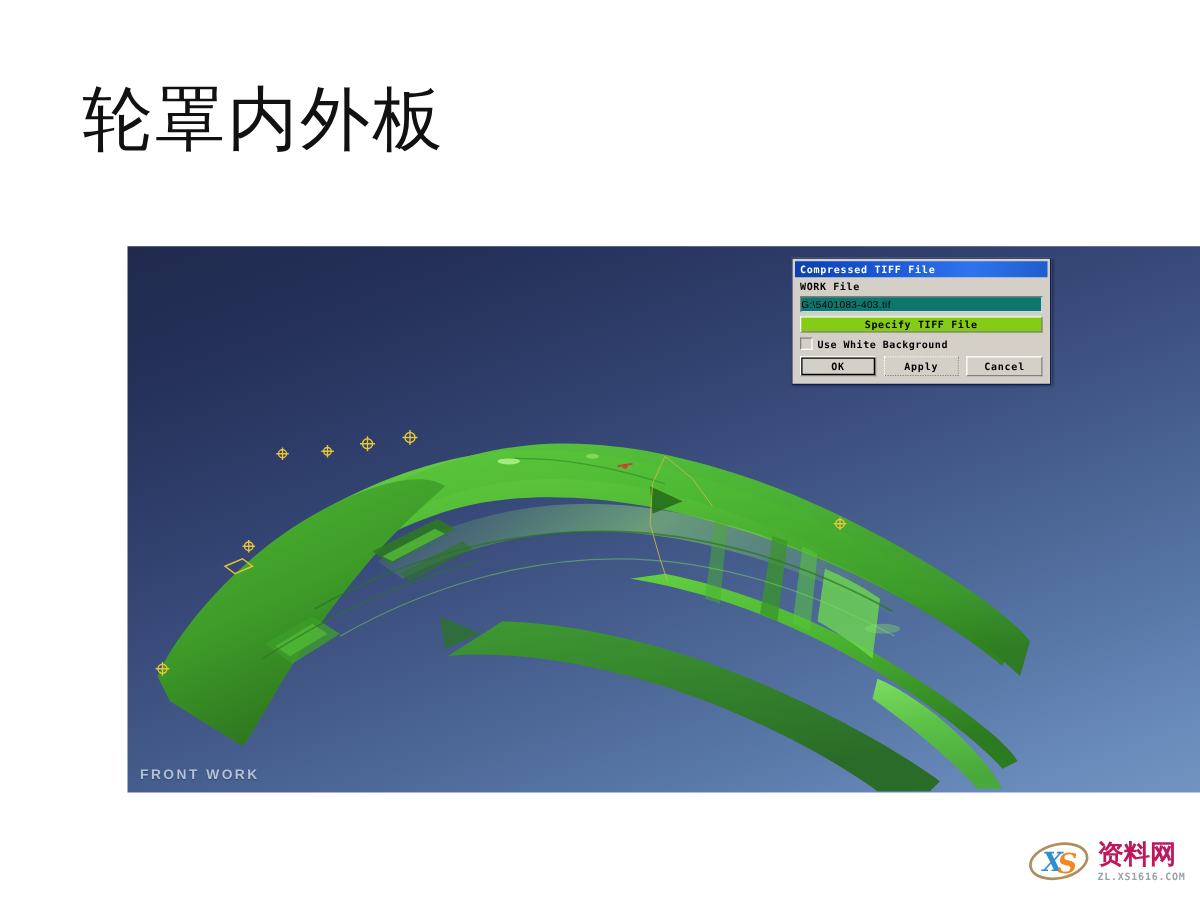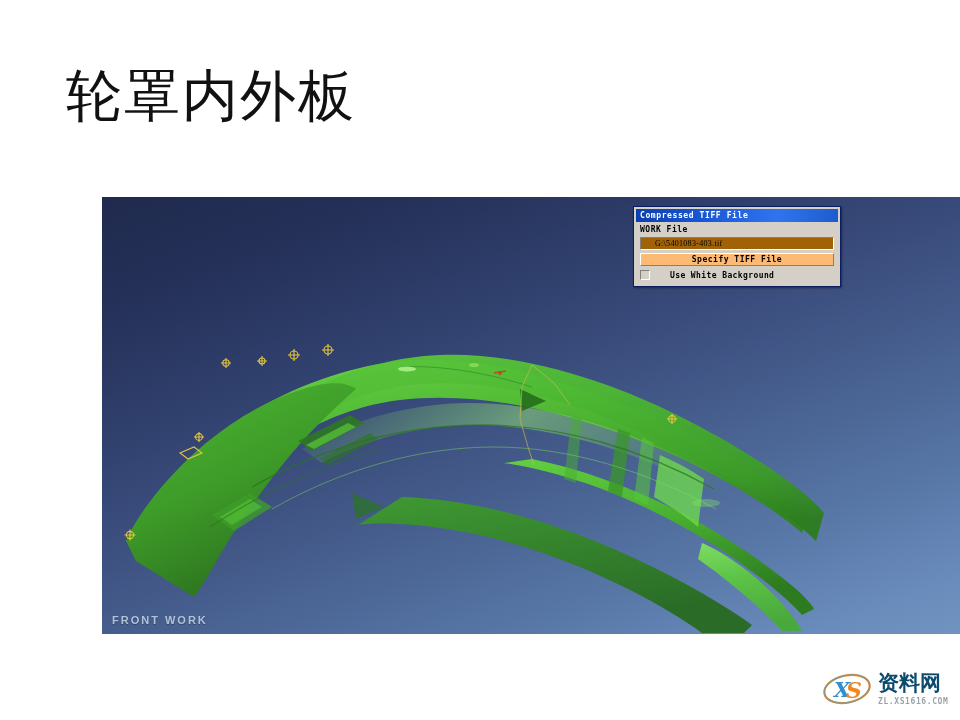--- a/index.html
+++ b/index.html
@@ -110,57 +110,57 @@
     font-weight: bold;
     color: #000000;
     letter-spacing: 0.5px;
     margin-bottom: 3px;
     display: block;
   }
   #tiff-path-input {
     width: 100%;
     box-sizing: border-box;
     height: 13px;
-    background: #a16207;
+    background: #0f766e;
     border: 1px solid #808080;
     border-right-color: #ffffff;
     border-bottom-color: #ffffff;
-    font-family: Liberation Serif, serif;
+    font-family: Liberation Sans, sans-serif;
     font-size: 8px;
     color: #000000;
-    padding: 0 14px;
+    padding: 0 0;
     line-height: 12px;
     letter-spacing: 0.3px;
     display: flex;
     align-items: center;
     overflow: hidden;
     white-space: nowrap;
   }
   #specify-tiff-button {
     margin-top: 3px;
     width: 100%;
     height: 13px;
     box-sizing: border-box;
-    background: #fdba74;
+    background: #84cc16;
     border: 1px solid;
     border-color: #ffffff #808080 #808080 #ffffff;
     display: flex;
     align-items: center;
     justify-content: center;
     font-size: 8px;
     font-weight: bold;
     letter-spacing: 0.5px;
     color: #000000;
     cursor: pointer;
   }
   #white-bg-row {
     margin-top: 4px;
     display: flex;
     align-items: center;
-    gap: 20px;
+    gap: 4px;
     cursor: pointer;
   }
   #white-bg-checkbox {
     width: 8px;
     height: 8px;
     background: #d4d0c8;
     border: 1px solid;
     border-color: #808080 #ffffff #ffffff #808080;
     flex: 0 0 auto;
   }
@@ -219,21 +219,21 @@
   }
   #wm-text-block {
     display: flex;
     flex-direction: column;
     justify-content: center;
   }
   #wm-cn {
     font-family: "DejaVu Sans", "Liberation Sans", sans-serif;
     font-size: 21px;
     font-weight: bold;
-    color: #0c4a6e;
+    color: #be185d;
     line-height: 1;
     letter-spacing: 0px;
   }
   #wm-url {
     font-family: "DejaVu Sans Mono", "Liberation Mono", monospace;
     font-size: 8px;
     font-weight: bold;
     color: #9aa2aa;
     letter-spacing: 0.6px;
     margin-top: 3px;
@@ -423,20 +423,25 @@
 
     <div id="tiff-path-input" title="G:\filename.tif">G:\5401083-403.tif</div>
 
     <div id="specify-tiff-button">Specify TIFF File</div>
 
     <div id="white-bg-row">
       <span id="white-bg-checkbox"></span>
       <span id="white-bg-label">Use White Background</span>
     </div>
 
+    <div id="dialog-buttons">
+      <div class="dlg-btn default">OK</div>
+      <div class="dlg-btn focused">Apply</div>
+      <div class="dlg-btn">Cancel</div>
+    </div>
 
   </div>
 </div>
 
 <div id="watermark">
   <div id="wm-badge">
     <svg width="54" height="40" viewBox="0 0 54 40">
       <ellipse cx="27" cy="20" rx="23" ry="13.5" fill="none" stroke="#f0871f" stroke-width="2.2" transform="rotate(-12 27 20)"></ellipse>
       <ellipse cx="27" cy="20" rx="23" ry="13.5" fill="none" stroke="#3aa3dd" stroke-width="1.4" transform="rotate(-12 27 20)" opacity="0.55"></ellipse>
       <text x="14" y="28" font-family="DejaVu Serif, Liberation Serif, serif" font-size="21" font-style="italic" font-weight="bold" fill="#2f8fd0">X</text>

